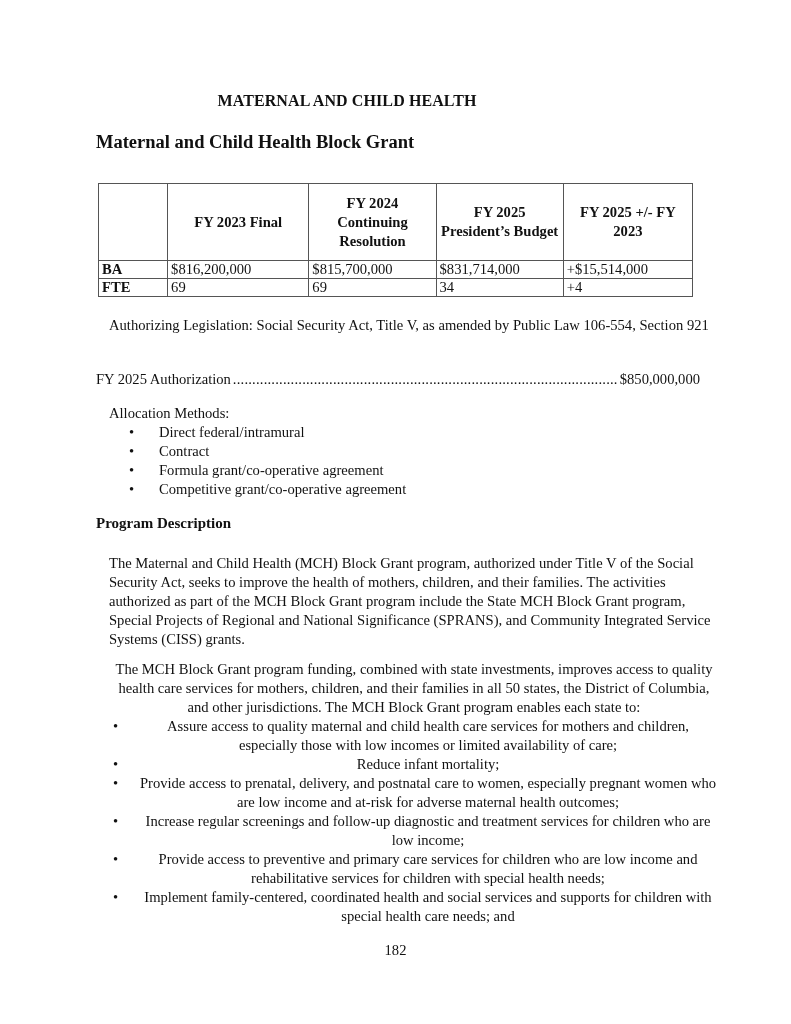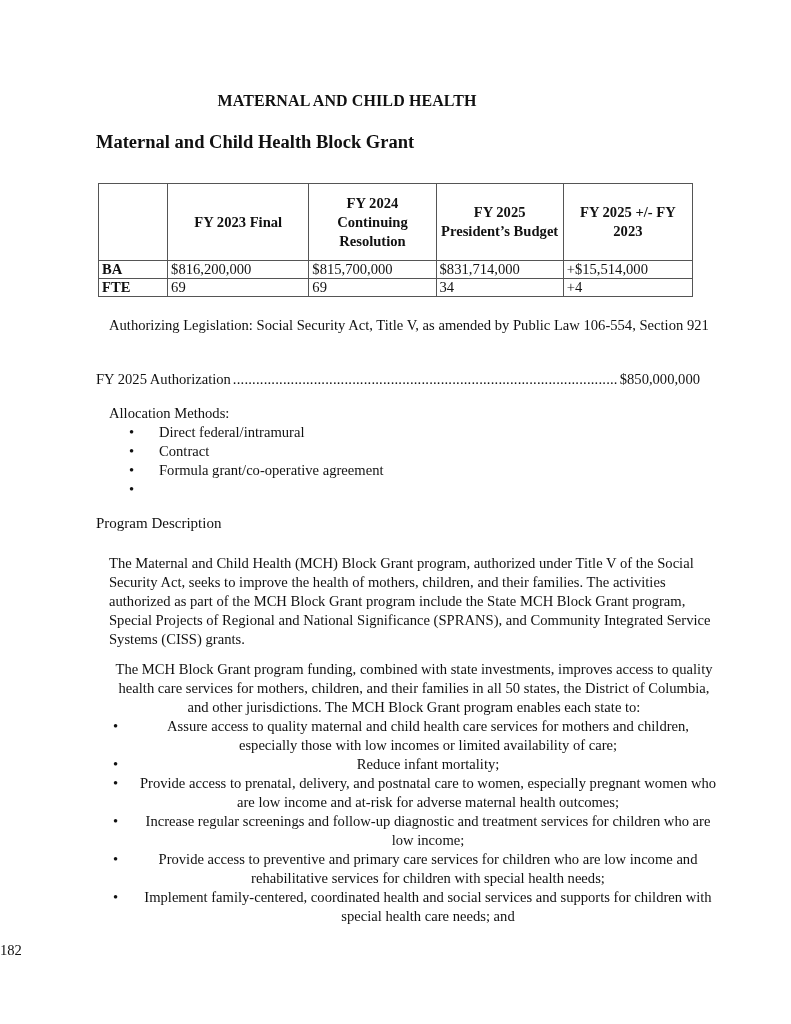--- a/index.html
+++ b/index.html
@@ -39,22 +39,22 @@
     }
     .leader .dots::after {
       content: "................................................................................................................................................................................................................";
       letter-spacing: 0.2px;
     }
     ul.bullets { margin: 0; padding: 0; list-style: none; }
     ul.bullets li { position: relative; padding-left: 50px; line-height: 19px; }
     ul.bullets li .bullet { position: absolute; left: 20px; top: 0; }
     ul.bullets2 li { padding-left: 28px; }
     ul.bullets2 li .bullet { left: 4px; }
-    .heading { font-weight: normal; font-size: 15px; left: 96px; }
-    .pageno { top: 942px; left: 0; width: 791px; text-align: left; }
+    .heading { font-weight: bold; font-size: 15px; left: 96px; }
+    .pageno { top: 942px; left: 0; width: 791px; text-align: center; }
   </style>
 </head>
 <body>
 
 <div class="abs title">MATERNAL AND CHILD HEALTH</div>
 <div class="abs subtitle">Maternal and Child Health Block Grant</div>
 
 <table class="budget">
   <thead>
     <tr>
@@ -90,21 +90,21 @@
   <span class="dots"></span>
   <span>$850,000,000</span>
 </div>
 
 <div class="abs para" style="top:404px;">
   <div>Allocation Methods:</div>
   <ul class="bullets">
     <li><span class="bullet">•</span><span>Direct federal/intramural</span></li>
     <li><span class="bullet">•</span><span>Contract</span></li>
     <li><span class="bullet">•</span><span>Formula grant/co-operative agreement</span></li>
-    <li><span class="bullet">•</span></li>
+    <li><span class="bullet">•</span><span>Competitive grant/co-operative agreement</span></li>
   </ul>
 </div>
 
 <div class="abs heading" style="top:515px;">Program Description</div>
 
 <div class="abs para" style="top:554px;">The Maternal and Child Health (MCH) Block Grant program, authorized under Title V of the Social Security Act, seeks to improve the health of mothers, children, and their families. The activities authorized as part of the MCH Block Grant program include the State MCH Block Grant program, Special Projects of Regional and National Significance (SPRANS), and Community Integrated Service Systems (CISS) grants.</div>
 
 <div class="abs para" style="top:660px;text-align:center;">
   <div>The MCH Block Grant program funding, combined with state investments, improves access to quality health care services for mothers, children, and their families in all 50 states, the District of Columbia, and other jurisdictions. The MCH Block Grant program enables each state to:</div>
   <ul class="bullets bullets2">

